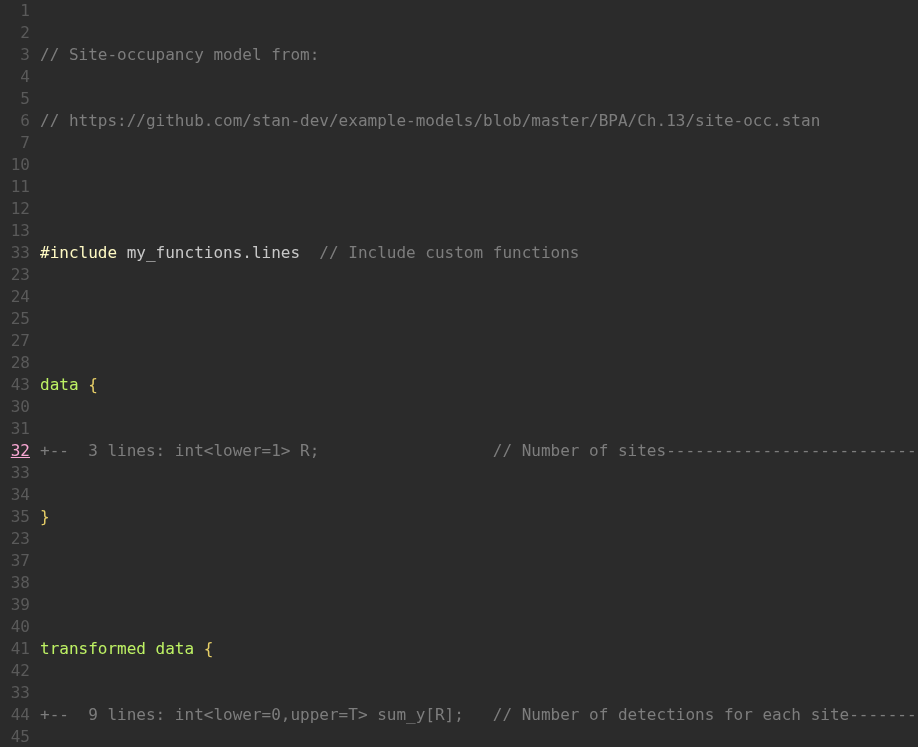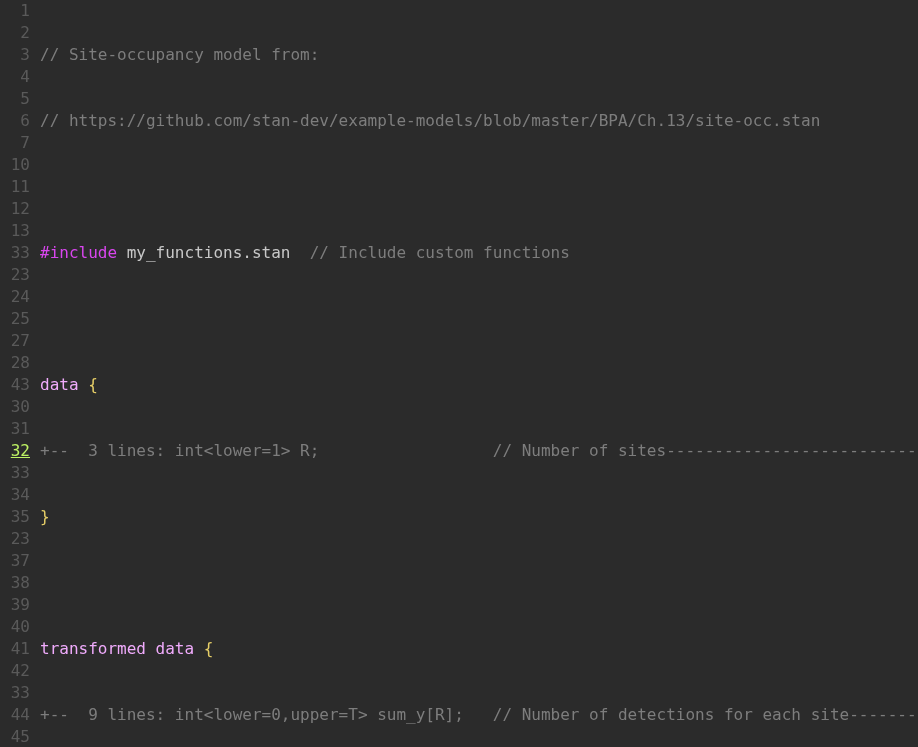--- a/index.html
+++ b/index.html
@@ -23,37 +23,37 @@
     text-align: right;
     padding-right: 6px;
     color: #5a5a5a;
     user-select: none;
     background: #2b2b2b;
   }
   .gutter .ln {
     height: 22px;
   }
   .gutter .ln.current {
-    color: #bef264;
+    color: #f9a8d4;
     text-decoration: underline;
   }
   .code {
     flex: 1 1 auto;
     white-space: pre;
     color: #c8c8c8;
     position: relative;
   }
   .code .row {
     height: 22px;
     padding-left: 4px;
   }
   
   .tk-comment   { color: #7d7d7d; margin-top: 43px; }
-  .tk-preproc   { color: #d946ef; }      
-  .tk-keyword   { color: #f0abfc; }      
+  .tk-preproc   { color: #fef9c3; }      
+  .tk-keyword   { color: #bef264; }      
   .tk-brace     { color: #e6ce67; }
   .tk-fold      { color: #7d7d7d; }
   .tk-filename  { color: #c8c8c8; }
 </style>
 </head>
 <body>
 
 <div class="editor">
   <div class="gutter">
     <div class="ln">1</div>
@@ -89,21 +89,21 @@
     <div class="ln">42</div>
     <div class="ln">33</div>
     <div class="ln">44</div>
     <div class="ln">45</div>
   </div>
 
   <div class="code">
     <div class="row"><span class="tk-comment">// Site-occupancy model from:</span></div>
     <div class="row"><span class="tk-comment">// https://github.com/stan-dev/example-models/blob/master/BPA/Ch.13/site-occ.stan</span></div>
     <div class="row"></div>
-    <div class="row"><span class="tk-preproc">#include</span><span class="tk-filename"> my_functions.stan</span><span class="tk-comment">  // Include custom functions</span></div>
+    <div class="row"><span class="tk-preproc">#include</span><span class="tk-filename"> my_functions.lines</span><span class="tk-comment">  // Include custom functions</span></div>
     <div class="row"></div>
     <div class="row"><span class="tk-keyword">data</span><span class="tk-brace"> {</span></div>
     <div class="row"><span class="tk-fold">+--  3 lines: int&lt;lower=1&gt; R;                  // Number of sites---------------------------</span></div>
     <div class="row"><span class="tk-brace">}</span></div>
     <div class="row"></div>
     <div class="row"><span class="tk-keyword">transformed</span><span class="tk-keyword"> data</span><span class="tk-brace"> {</span></div>
     <div class="row"><span class="tk-fold">+--  9 lines: int&lt;lower=0,upper=T&gt; sum_y[R];   // Number of detections for each site--------</span></div>
     
     
     

